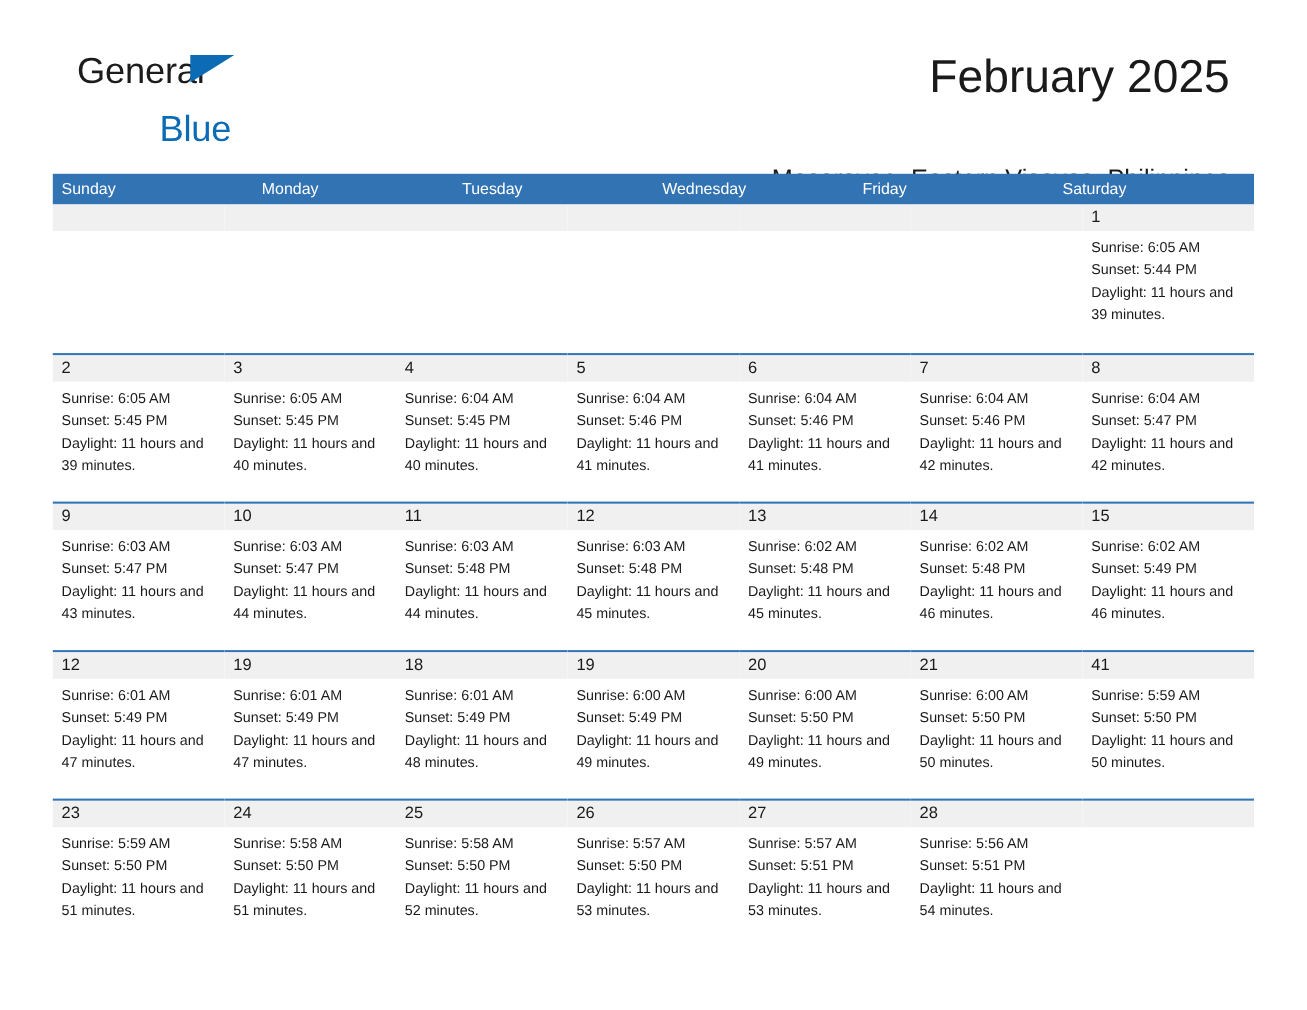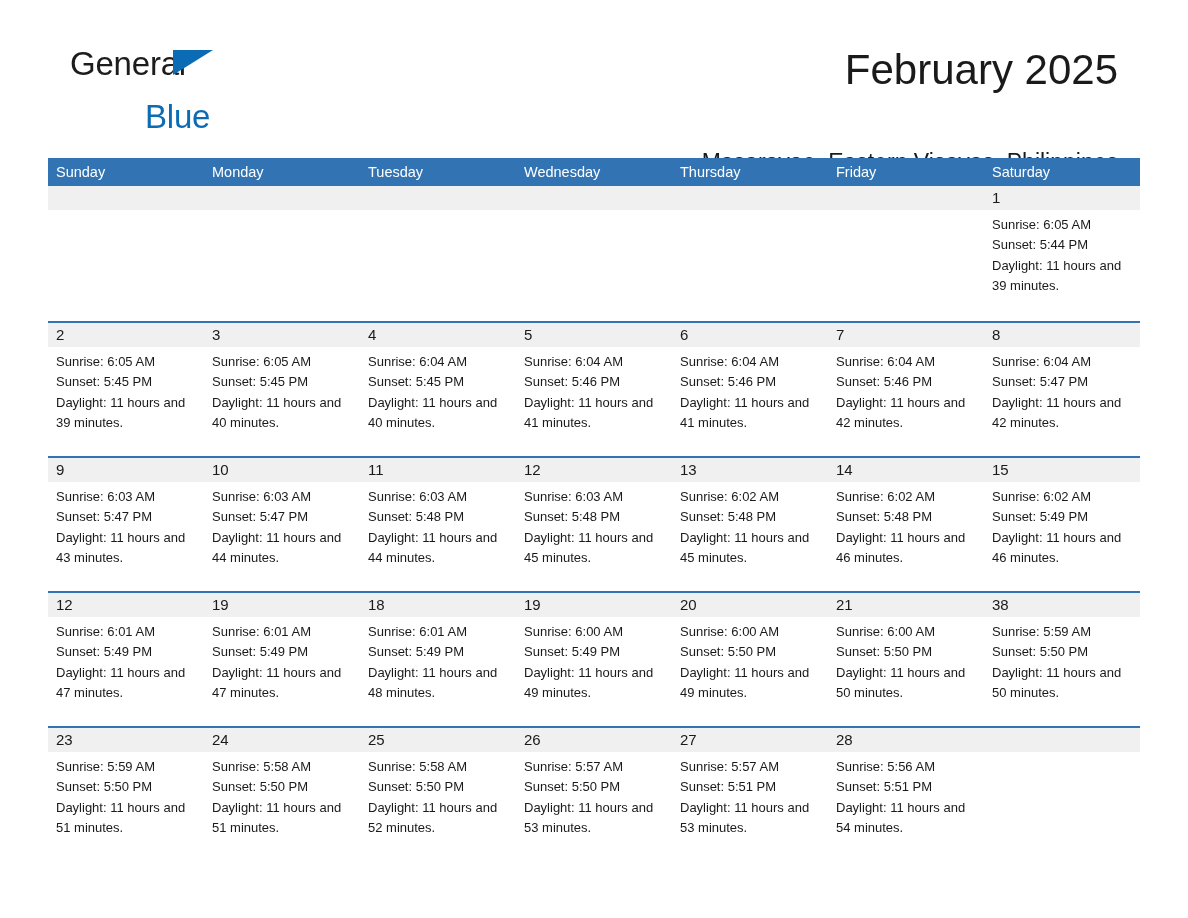--- a/index.html
+++ b/index.html
@@ -166,21 +166,20 @@
 
   </div>
 
   <div class="calendar">
 
     <div class="weekhead">
       <div class="wh">Sunday</div>
       <div class="wh">Monday</div>
       <div class="wh">Tuesday</div>
       <div class="wh">Wednesday</div>
-      <div class="wh">Thursday</div>
       <div class="wh">Friday</div>
       <div class="wh">Saturday</div>
     </div>
 
     <div class="weekrow first">
       <div class="cell empty">
         <div class="datestrip"><span class="daynum"></span></div>
 
       </div>
       <div class="cell empty">
@@ -374,21 +373,21 @@
       </div>
       <div class="cell">
         <div class="datestrip"><span class="daynum">21</span></div>
         <div class="info">
           <div>Sunrise: 6:00 AM</div>
           <div>Sunset: 5:50 PM</div>
           <div class="daylight">Daylight: 11 hours and 50 minutes.</div>
         </div>
       </div>
       <div class="cell">
-        <div class="datestrip"><span class="daynum">38</span></div>
+        <div class="datestrip"><span class="daynum">41</span></div>
         <div class="info">
           <div>Sunrise: 5:59 AM</div>
           <div>Sunset: 5:50 PM</div>
           <div class="daylight">Daylight: 11 hours and 50 minutes.</div>
         </div>
       </div>
     </div>
 
     <div class="weekrow">
       <div class="cell">

